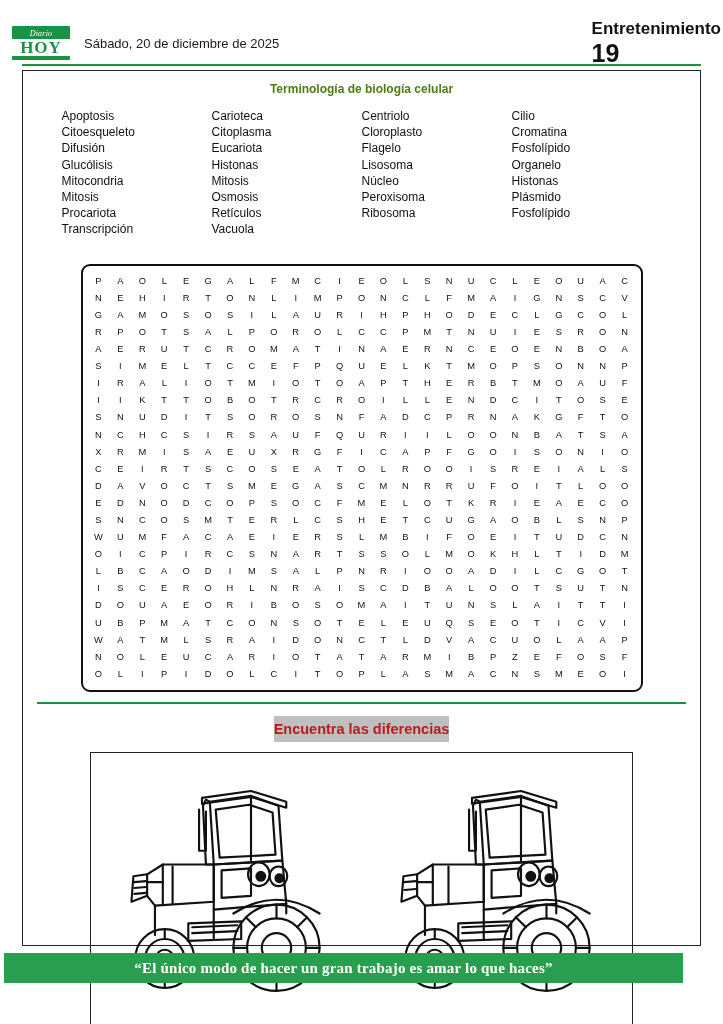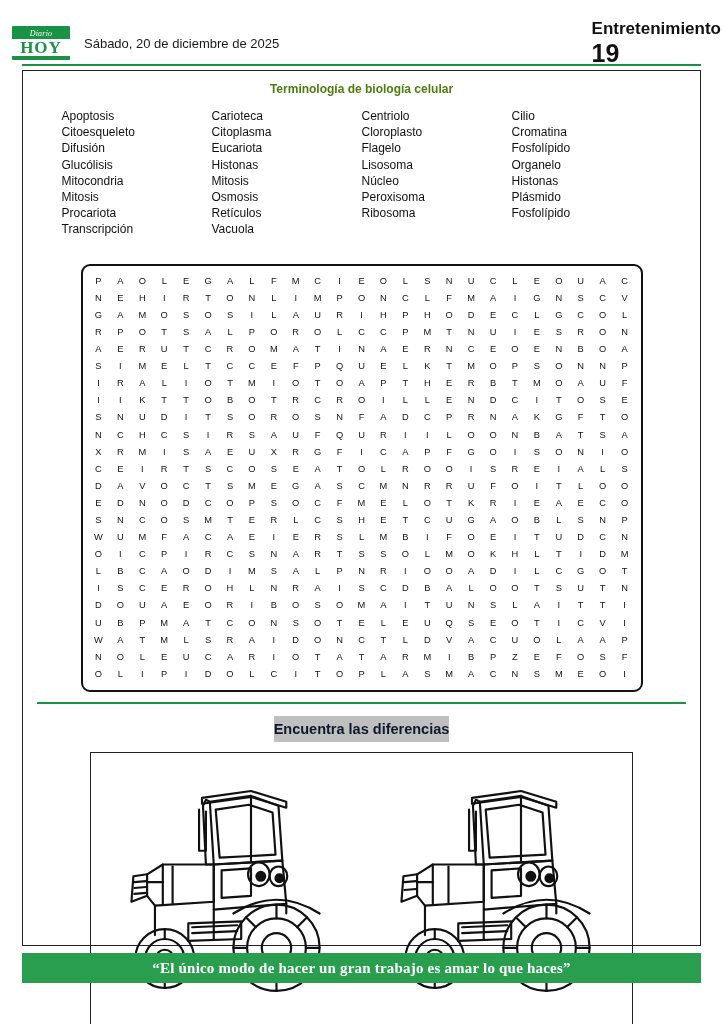--- a/index.html
+++ b/index.html
@@ -155,21 +155,21 @@
   }
 
   
   .sd-title-wrap {
     text-align: center;
     margin-top: 12px;
   }
   .sd-title {
     display: inline-block;
     background: #bfbfbf;
-    color: #0f172a;
+    color: #b91c1c;
     font-size: 14.5px;
     font-weight: bold;
     padding: 5px 0;
   }
   .sd-box {
     margin: 10px auto 0 auto;
     width: 543px;
     height: 274px;
     border: 1px solid #222;
     box-sizing: border-box;
@@ -178,21 +178,21 @@
     justify-content: space-around;
   }
   .tractor {
     width: 245px;
     height: 250px;
   }
 
   
   .quote {
     position: absolute;
-    left: 22px;
+    left: 4px;
     top: 953px;
     width: 679px;
     height: 30px;
     background: #2a9e4f;
     color: #ffffff;
     display: flex;
     align-items: center;
     justify-content: center;
     font-family: "Liberation Serif", serif;
     font-weight: bold;

